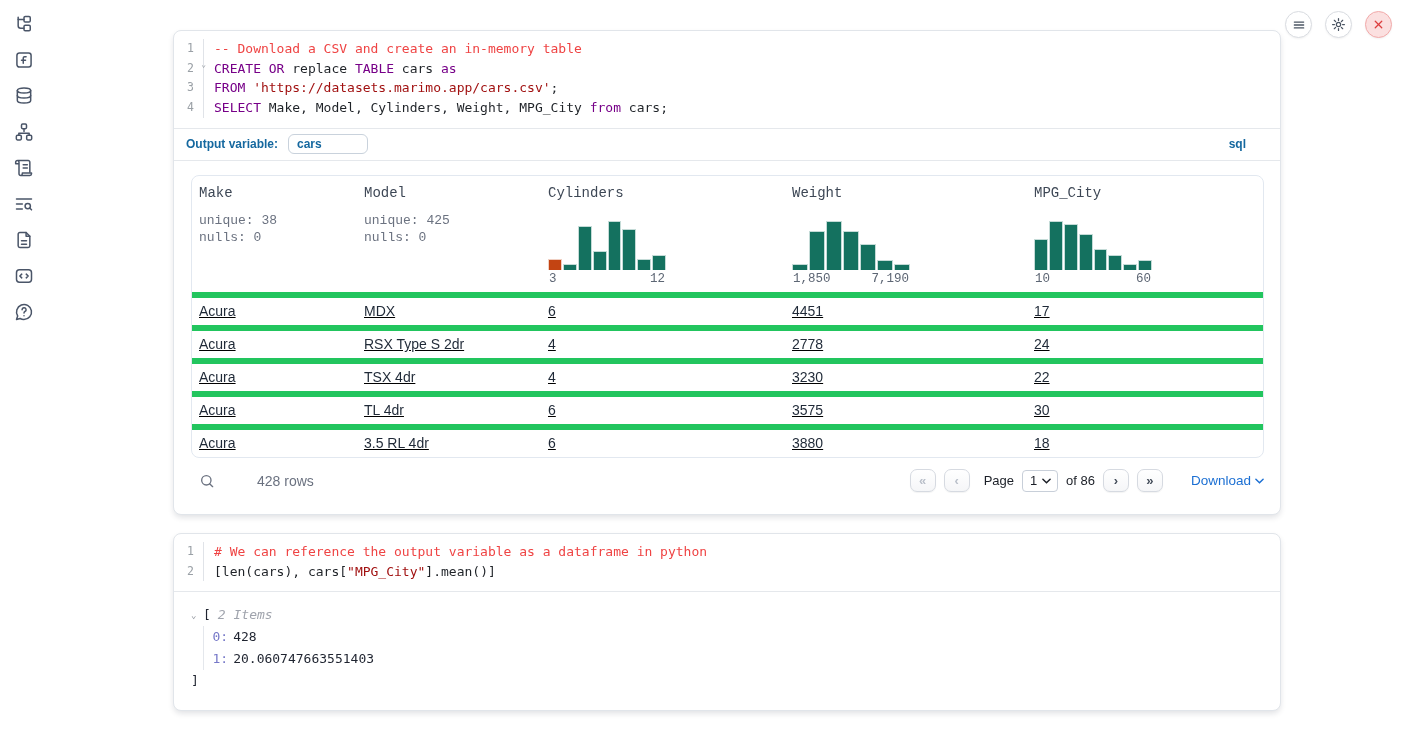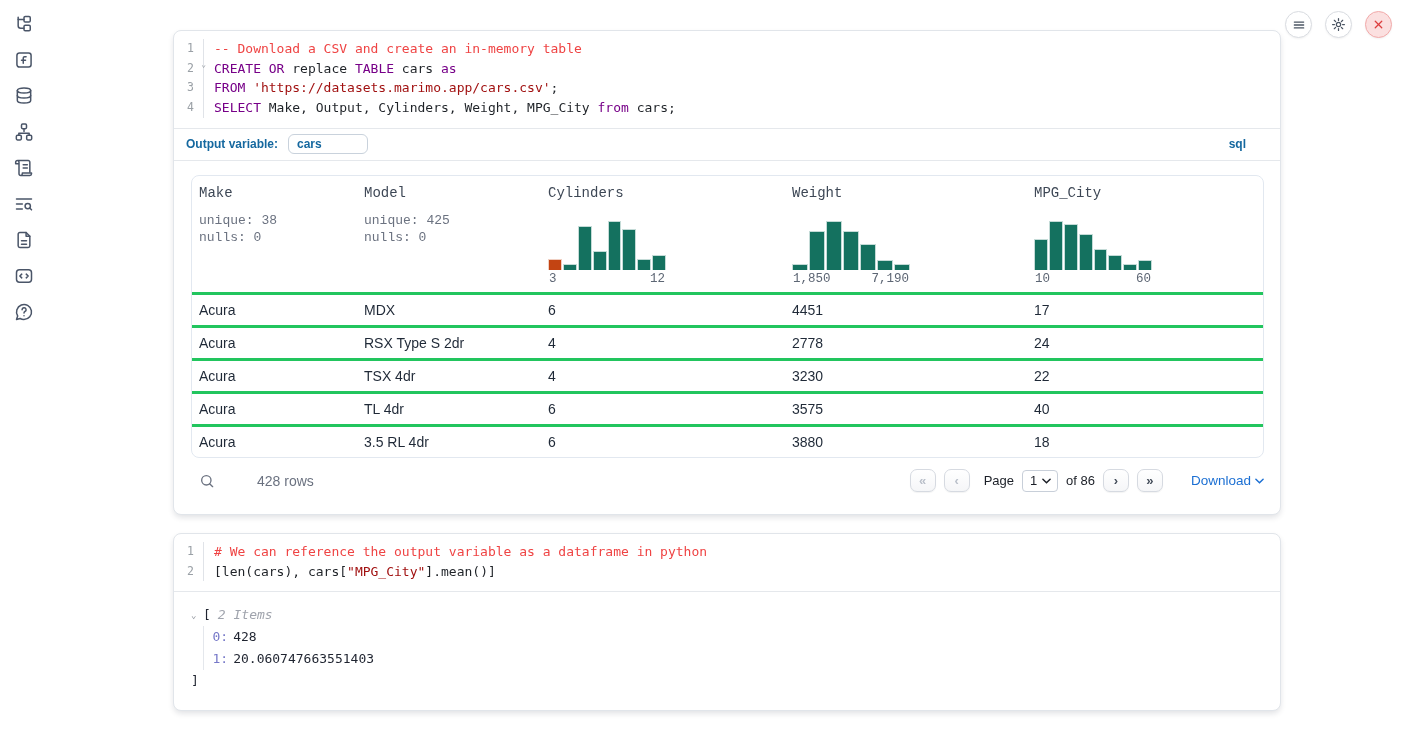--- a/index.html
+++ b/index.html
@@ -56,21 +56,21 @@
   .thead { display:grid; grid-template-columns:165px 184px 244px 242px 1fr; min-height:116px; }
   .th { display:flex; flex-direction:column; padding:9px 8px 6px 7px; cursor:pointer;font-family:Liberation Mono, monospace; }
   .th-label { font-size:14px; color:#3d4755; }
   .th-stats { margin-top:11px; font-size:13px; color:#6b7280; line-height:17px; }
   .hist { margin-top:auto; width:118px; }
   .hist-bars { display:flex; align-items:flex-end; gap:1px; height:52px; }
   .hist-bar { flex:1 1 0; border:1px solid rgba(255,255,255,.75); border-bottom:none; }
   .hist-labels { display:flex; justify-content:space-between; margin-top:2px;
                  font-size:12.5px; color:#5d6674; padding:0 1px; }
   .trow { display:grid; grid-template-columns:165px 184px 244px 242px 1fr;
-          height:33px; border-top:3px solid #22c55e; align-items:center; }
+          height:33px; border-top:6px solid #22c55e; align-items:center;text-decoration:underline; }
   .td { font-size:14px; color:#1f2937; padding-left:7px; }
 
   
   .table-footer { display:flex; align-items:center; height:46px; padding:0 0 0 8px;gap:30px; }
   .rowcount { margin-left:12px; font-size:14px; color:#6b7280; }
   .pager { margin-left:auto; display:flex; align-items:center; gap:8px; }
   .page-btn { width:26px; height:23px; border:1px solid #d6dae1; border-radius:7px;
               background:linear-gradient(#ffffff,#f5f6f8); display:flex; align-items:center;
               justify-content:center; font-size:13px; font-weight:bold; cursor:pointer;
               box-shadow:0 1px 1px rgba(0,0,0,.05); }
@@ -191,21 +191,21 @@
   </div>
 </div>
 
 <main class="main">
 
   <section class="cell">
     <div class="code-area">
         <div class="code-line"><span class="gutter-num">1</span><span class="code-text"><span class="tok-comment">-- Download a CSV and create an in-memory table</span></span></div>
         <div class="code-line"><span class="gutter-num">2<span class="fold">⌄</span></span><span class="code-text"><span class="tok-keyword">CREATE OR</span><span class="tok-plain"> replace </span><span class="tok-keyword">TABLE</span><span class="tok-plain"> cars </span><span class="tok-keyword">as</span></span></div>
         <div class="code-line"><span class="gutter-num">3</span><span class="code-text"><span class="tok-keyword">FROM</span><span class="tok-plain"> </span><span class="tok-string">'https://datasets.marimo.app/cars.csv'</span><span class="tok-plain">;</span></span></div>
-        <div class="code-line"><span class="gutter-num">4</span><span class="code-text"><span class="tok-keyword">SELECT</span><span class="tok-plain"> Make, Output, Cylinders, Weight, MPG_City </span><span class="tok-keyword">from</span><span class="tok-plain"> cars;</span></span></div>
+        <div class="code-line"><span class="gutter-num">4</span><span class="code-text"><span class="tok-keyword">SELECT</span><span class="tok-plain"> Make, Model, Cylinders, Weight, MPG_City </span><span class="tok-keyword">from</span><span class="tok-plain"> cars;</span></span></div>
       </div>
     <div class="divider"></div>
     <div class="outvar-row">
       <span class="outvar-label">Output variable:</span>
       <input class="outvar-input" value="cars" style="">
       <span class="lang-badge">sql</span>
     </div>
     <div class="divider"></div>
 
     <div class="table-wrap">
@@ -302,21 +302,21 @@
               <div class="td">TSX 4dr</div>
               <div class="td">4</div>
               <div class="td">3230</div>
               <div class="td">22</div>
             </div>
             <div class="trow">
               <div class="td">Acura</div>
               <div class="td">TL 4dr</div>
               <div class="td">6</div>
               <div class="td">3575</div>
-              <div class="td">40</div>
+              <div class="td">30</div>
             </div>
             <div class="trow">
               <div class="td">Acura</div>
               <div class="td">3.5 RL 4dr</div>
               <div class="td">6</div>
               <div class="td">3880</div>
               <div class="td">18</div>
             </div>
           </div>
       </div>

